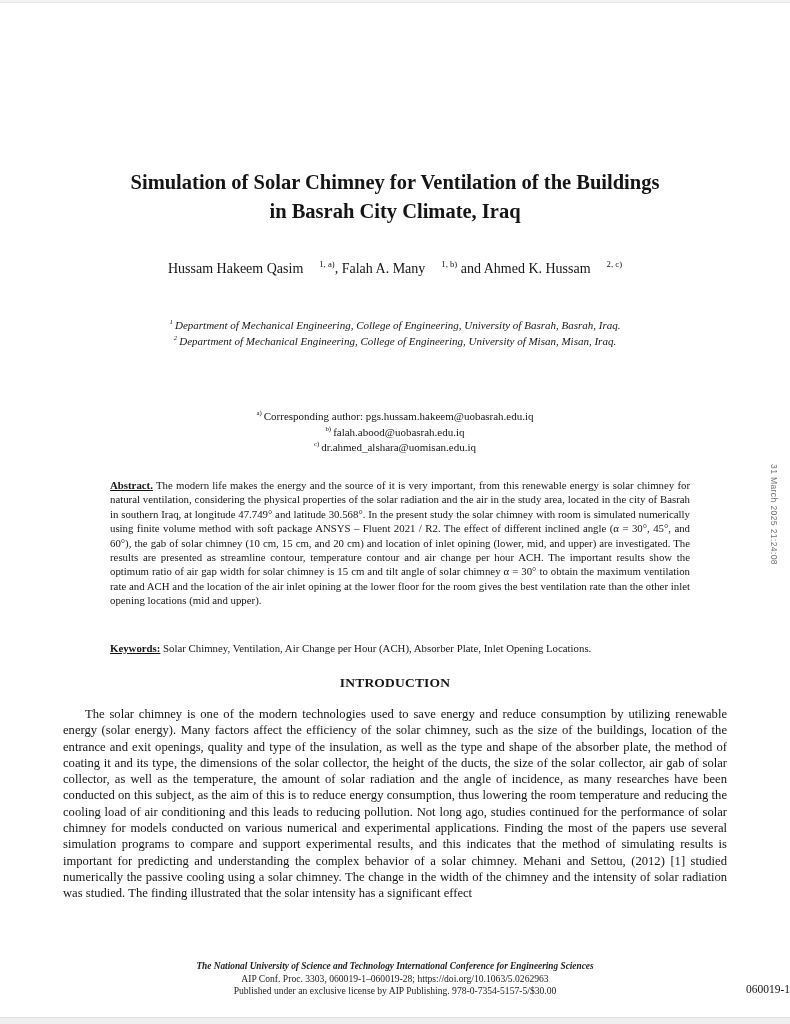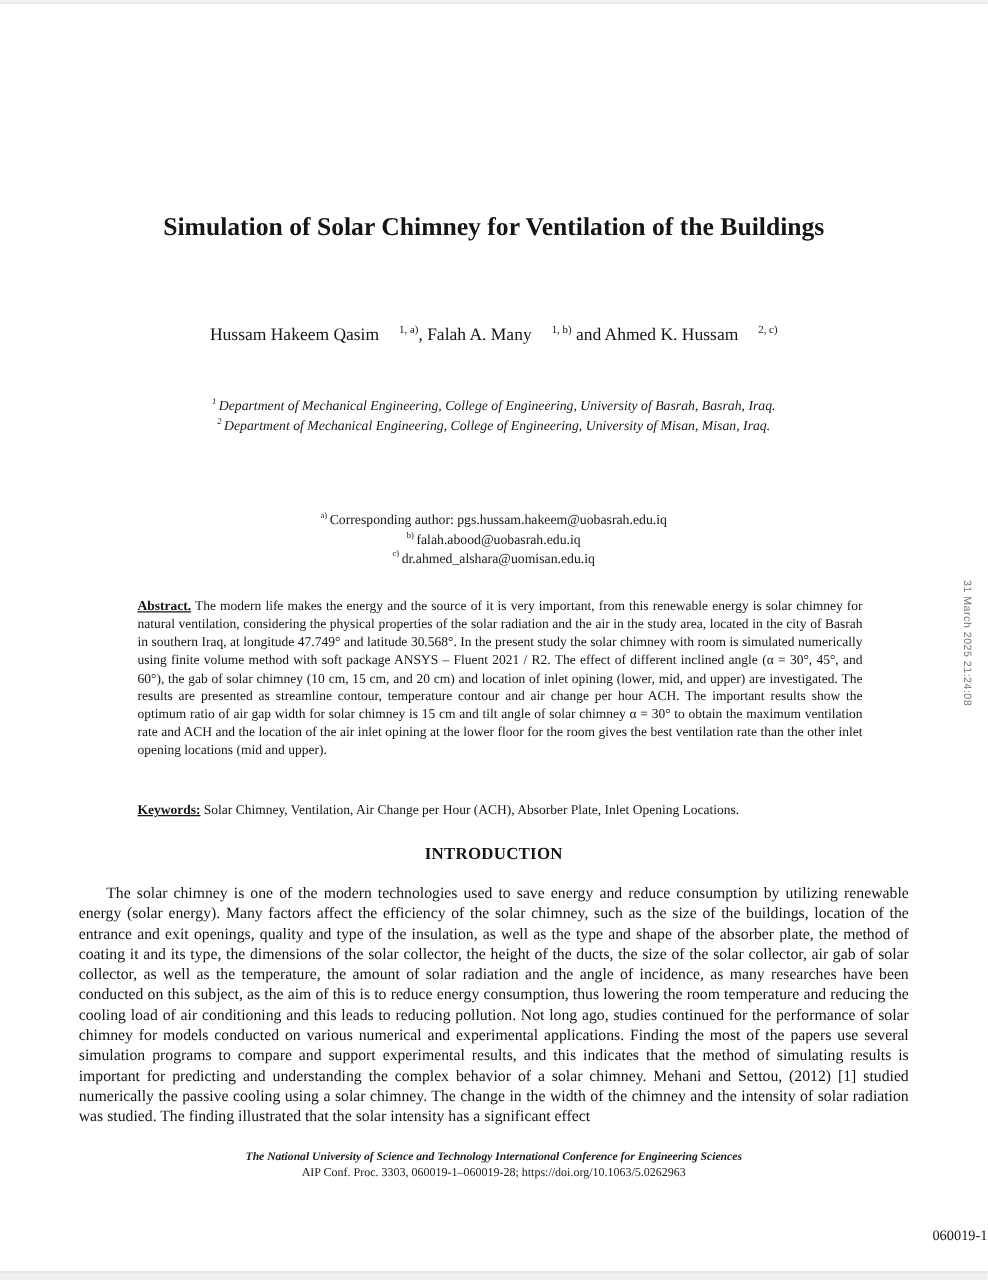--- a/index.html
+++ b/index.html
@@ -49,21 +49,21 @@
   }
   .section-heading {
     position: absolute; top: 675px; left: 0; width: 100%;
     text-align: center; font-weight: bold; font-size: 13.5px; letter-spacing: 0.2px;
   }
   .body-par {
     position: absolute; top: 706px; left: 63px; width: 664px;
     font-size: 12.6px; line-height: 16.3px; text-align: justify; text-indent: 22px;
   }
   .footer {
-    position: absolute; top: 920px; left: 0; width: 100%;
+    position: absolute; top: 960px; left: 0; width: 100%;
     text-align: center; font-size: 9.6px; line-height: 12.6px; color: #222;
   }
   .footer .conf { font-style: italic; font-weight: bold; font-size: 9.3px; }
   .page-number {
     position: absolute; top: 983px; left: 0; width: 100%;
     text-align: right; font-size: 11.5px;
   }
   .stamp {
     position: absolute; top: 464px; right: 11px;
     writing-mode: vertical-rl; text-orientation: mixed;
@@ -72,20 +72,21 @@
     white-space: nowrap;
   }
 </style>
 </head>
 <body>
 
 <div class="edge-top"></div>
 
 <div class="title">
   <div>Simulation of Solar Chimney for Ventilation of the Buildings</div>
+  <div>in Basrah City Climate, Iraq</div>
 </div>
 
 <p class="authors"><span>Hussam Hakeem Qasim</span><sup>1, a)</sup><span>, </span><span>Falah A. Many</span><sup>1, b)</sup><span> and </span><span>Ahmed K. Hussam</span><sup>2, c)</sup></p>
 
 <div class="affiliations">
   <div><sup>1</sup><span>Department of Mechanical Engineering, College of Engineering, University of Basrah, Basrah, Iraq.</span></div>
   <div><sup>2</sup><span>Department of Mechanical Engineering, College of Engineering, University of Misan, Misan, Iraq.</span></div>
 </div>
 
 <div class="correspondence">
@@ -98,19 +99,20 @@
 
 <p class="keywords"><span class="bold">Keywords:</span> <span>Solar Chimney, Ventilation, Air Change per Hour (ACH), Absorber Plate, Inlet Opening Locations.</span></p>
 
 <h2 class="section-heading">INTRODUCTION</h2>
 
 <p class="body-par">The solar chimney is one of the modern technologies used to save energy and reduce consumption by utilizing renewable energy (solar energy). Many factors affect the efficiency of the solar chimney, such as the size of the buildings, location of the entrance and exit openings, quality and type of the insulation, as well as the type and shape of the absorber plate, the method of coating it and its type, the dimensions of the solar collector, the height of the ducts, the size of the solar collector, air gab of solar collector, as well as the temperature, the amount of solar radiation and the angle of incidence, as many researches have been conducted on this subject, as the aim of this is to reduce energy consumption, thus lowering the room temperature and reducing the cooling load of air conditioning and this leads to reducing pollution. Not long ago, studies continued for the performance of solar chimney for models conducted on various numerical and experimental applications. Finding the most of the papers use several simulation programs to compare and support experimental results, and this indicates that the method of simulating results is important for predicting and understanding the complex behavior of a solar chimney. Mehani and Settou, (2012) [1] studied numerically the passive cooling using a solar chimney.  The change in the width of the chimney and the intensity of solar radiation was studied. The finding illustrated that the solar intensity has a significant effect</p>
 
 <div class="footer">
   <div class="conf">The National University of Science and Technology International Conference for Engineering Sciences</div>
   <div>AIP Conf. Proc. 3303, 060019-1–060019-28; https://doi.org/10.1063/5.0262963</div>
+  <div>Published under an exclusive license by AIP Publishing. 978-0-7354-5157-5/$30.00</div>
 </div>
 
 <div class="page-number">060019-1</div>
 
 <div class="stamp">31 March 2025 21:24:08</div>
 
 <div class="edge-bottom"></div>
 
 </body></html>

